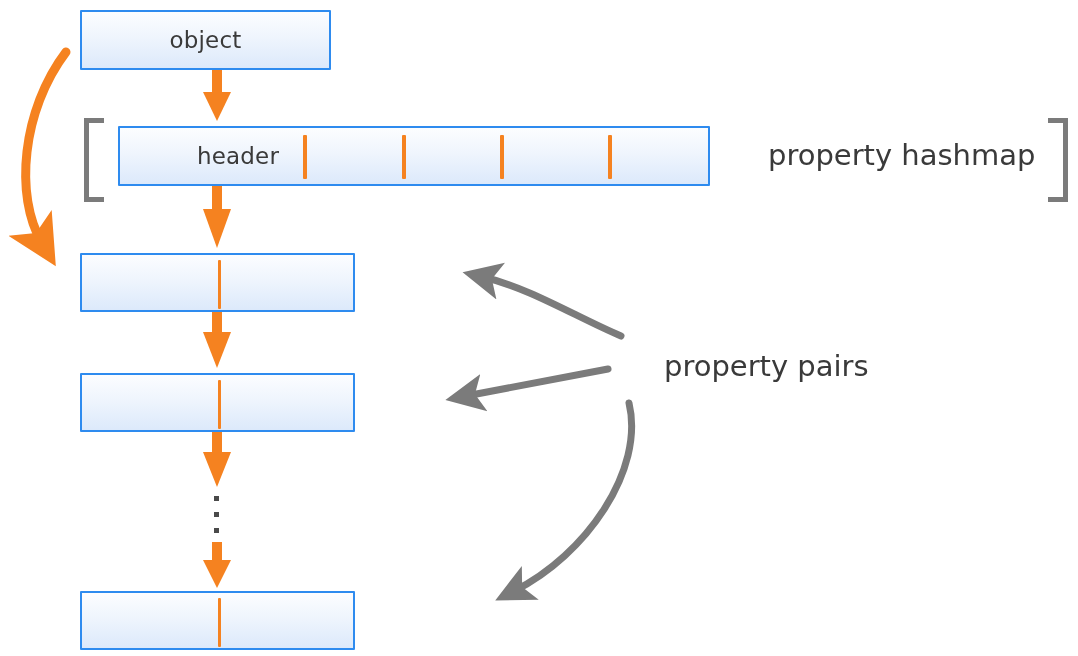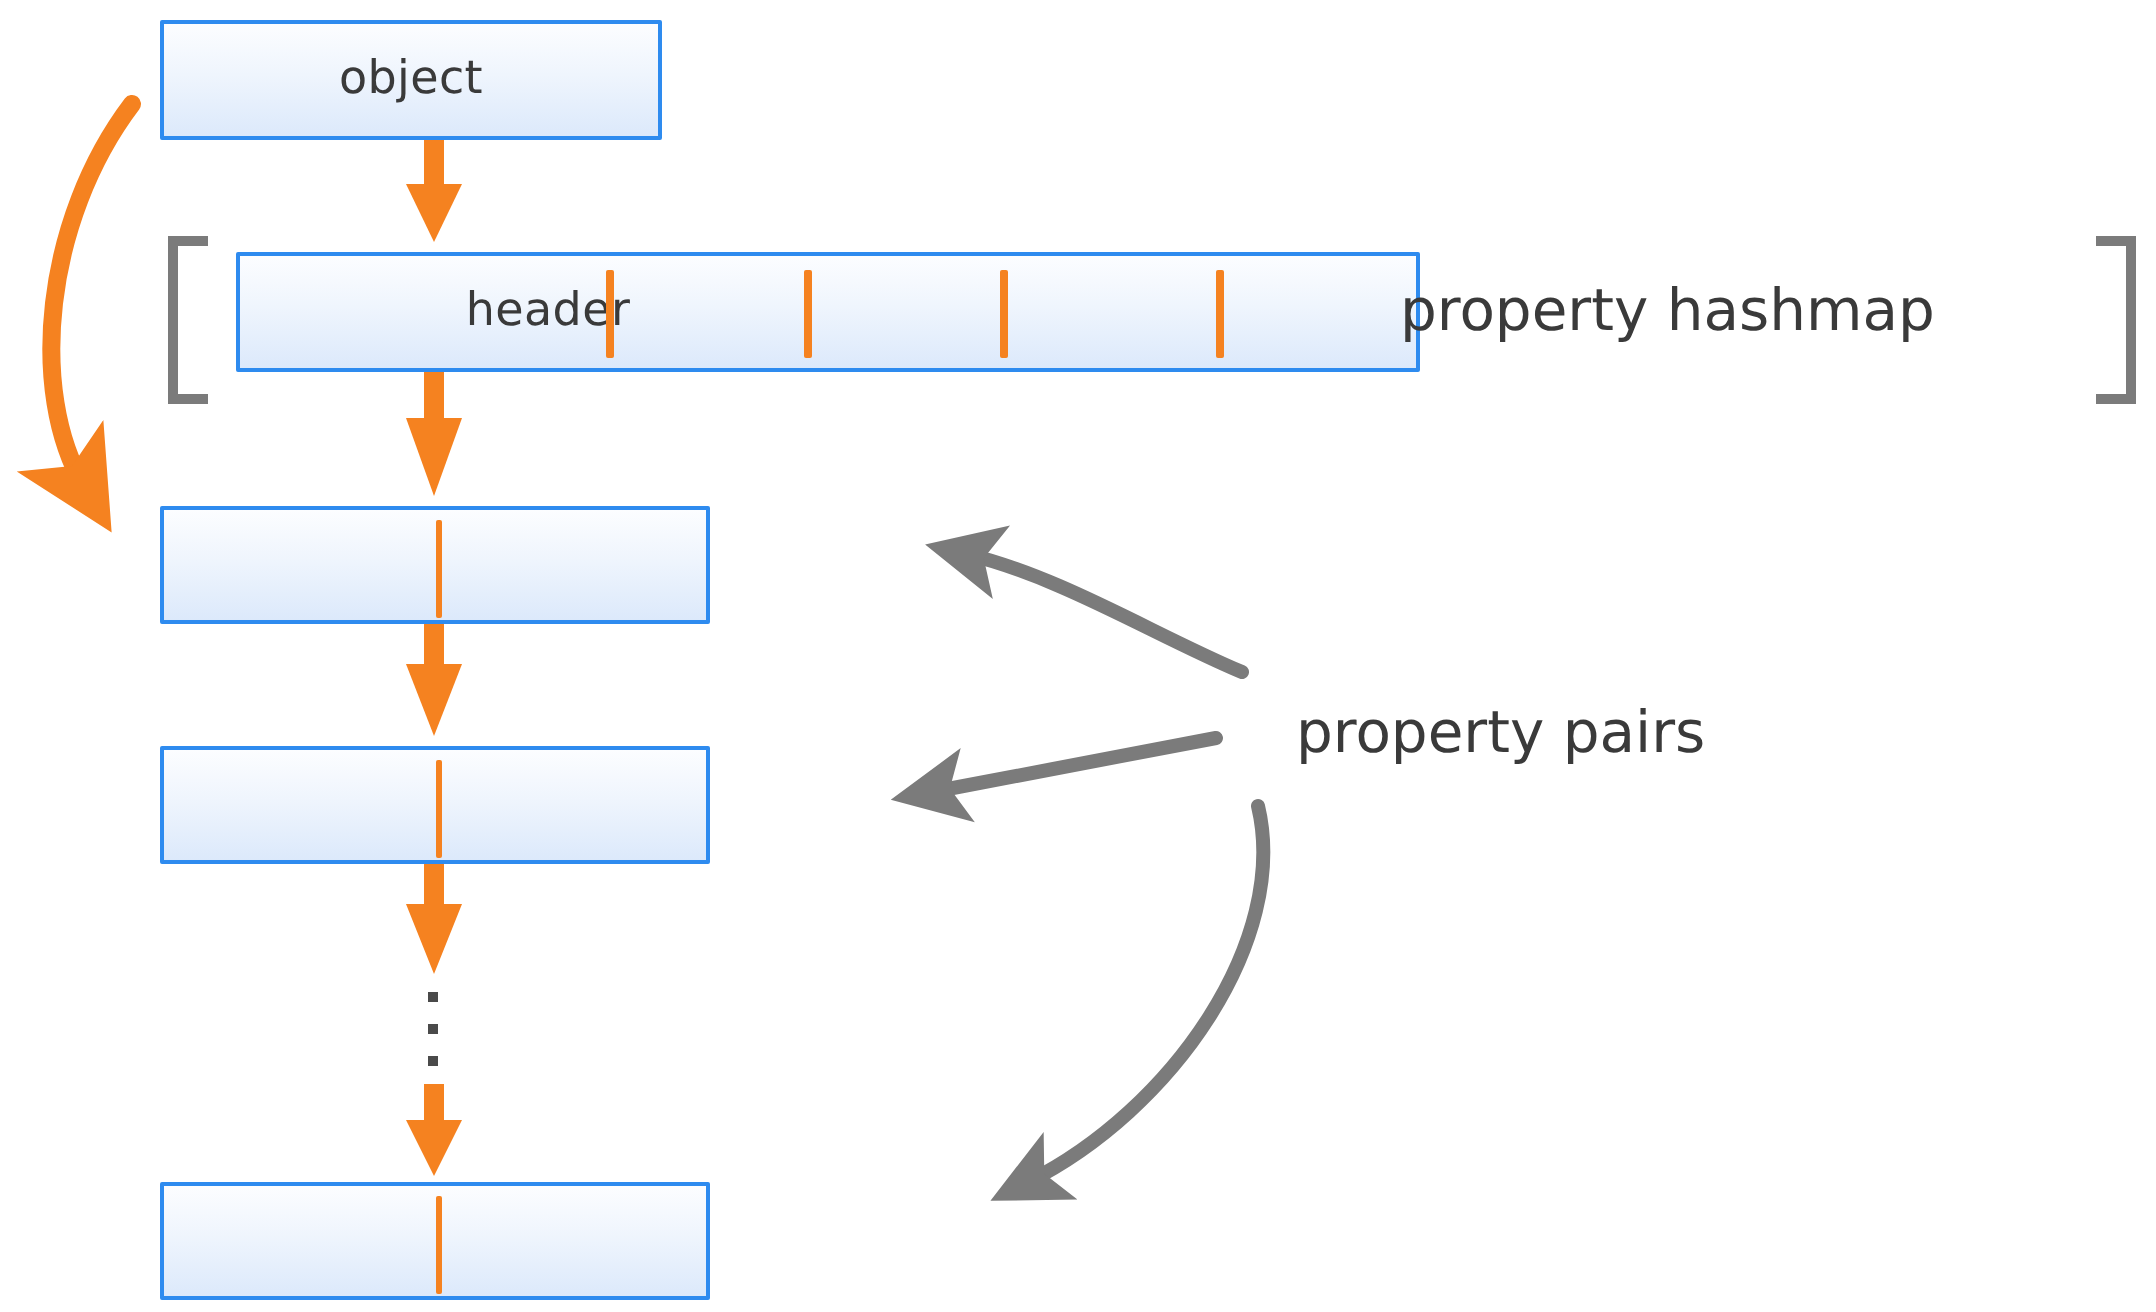--- a/index.html
+++ b/index.html
@@ -53,21 +53,20 @@
     font-weight: 400;
     letter-spacing: 0.2px;
     line-height: 1;
   }
 
   
   .header-bar .node-label {
     left: 0;
     right: auto;
     width: 236px;
-    margin-left: 36px;
   }
 
   
   .cell-divider {
     position: absolute;
     width: 3px;
     background: #f58220;
     border-radius: 1px;
   }
 
@@ -200,17 +199,17 @@
   <div class="bracket left" style="left:84px; top:118px; width:20px; height:84px;"></div>
 
   <div class="bracket right" style="left:1048px; top:118px; width:20px; height:84px;"></div>
 
   <div class="ellipsis-dots" style="left:214px; top:496px;">
       <i></i>
       <i></i>
       <i></i>
     </div>
 
-  <div class="caption" style="left:700px; top:141px;">property hashmap</div>
-
-  <div class="caption" style="left:648px; top:352px;text-align:right;">property pairs</div>
+  <div class="caption" style="left:768px; top:141px;">property hashmap</div>
+
+  <div class="caption" style="left:664px; top:352px;text-align:right;">property pairs</div>
 
 </div>
 
 </body></html>

